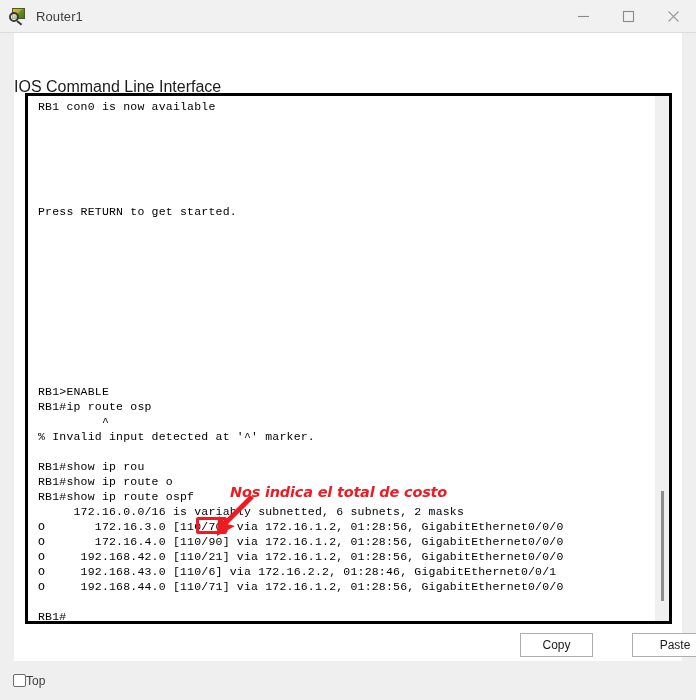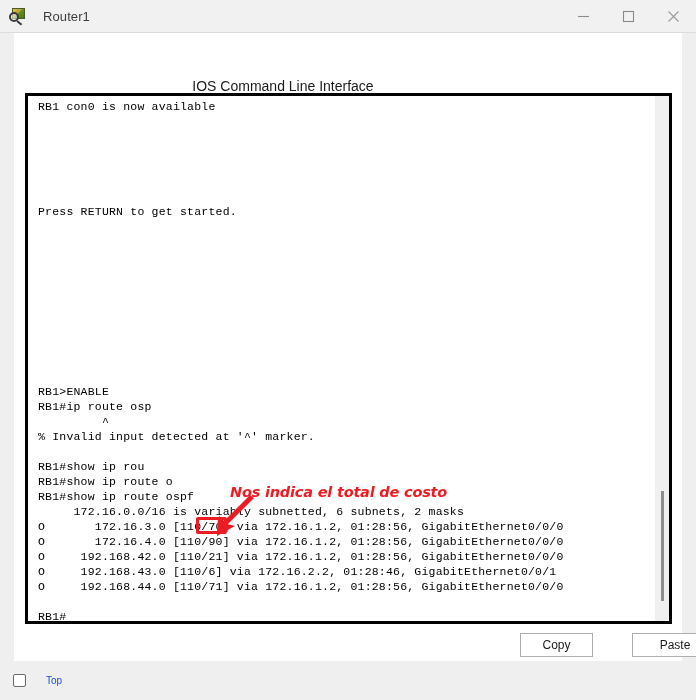--- a/index.html
+++ b/index.html
@@ -28,21 +28,20 @@
   #titlebar {
     position: absolute;
     left: 0; top: 0;
     width: 696px;
     height: 33px;
     background: #f1f1f1;
     border-bottom: 1px solid #dcdcdc;
     display: flex;
     align-items: center;
     box-sizing: border-box;
-    gap: 7px;
   }
   #app-icon {
     width: 18px; height: 18px;
     margin-left: 9px;
     position: relative;
     flex: 0 0 auto;
   }
   #app-icon .box {
     position: absolute;
     left: 3px; top: 1px;
@@ -136,22 +135,22 @@
     height: 4px;
     background: #12294a;
   }
 
   
   #cli-heading {
     position: absolute;
     left: 0;
     top: 45px;
     width: 538px;
-    text-align: center;
-    font-size: 14px;
+    text-align: left;
+    font-size: 16px;
     color: #1b1b1b;
   }
 
   
   #terminal-frame {
     position: absolute;
     left: 11px;
     top: 60px;
     width: 647px;
     height: 531px;
@@ -273,23 +272,23 @@
     margin-left: 13px;
     width: 13px;
     height: 13px;
     border: 1px solid #6b6b6b;
     border-radius: 2px;
     background: #ffffff;
     box-sizing: border-box;
     flex: 0 0 auto;
   }
   #top-label {
-    margin-left: 20px;
-    font-size: 10px;
-    color: #1d4ed8;
+    margin-left: 0;
+    font-size: 12px;
+    color: #404040;
   }
 </style>
 </head>
 <body>
 
 <div id="window">
 
   <div id="titlebar">
     <div id="app-icon">
       <div class="box"></div>

